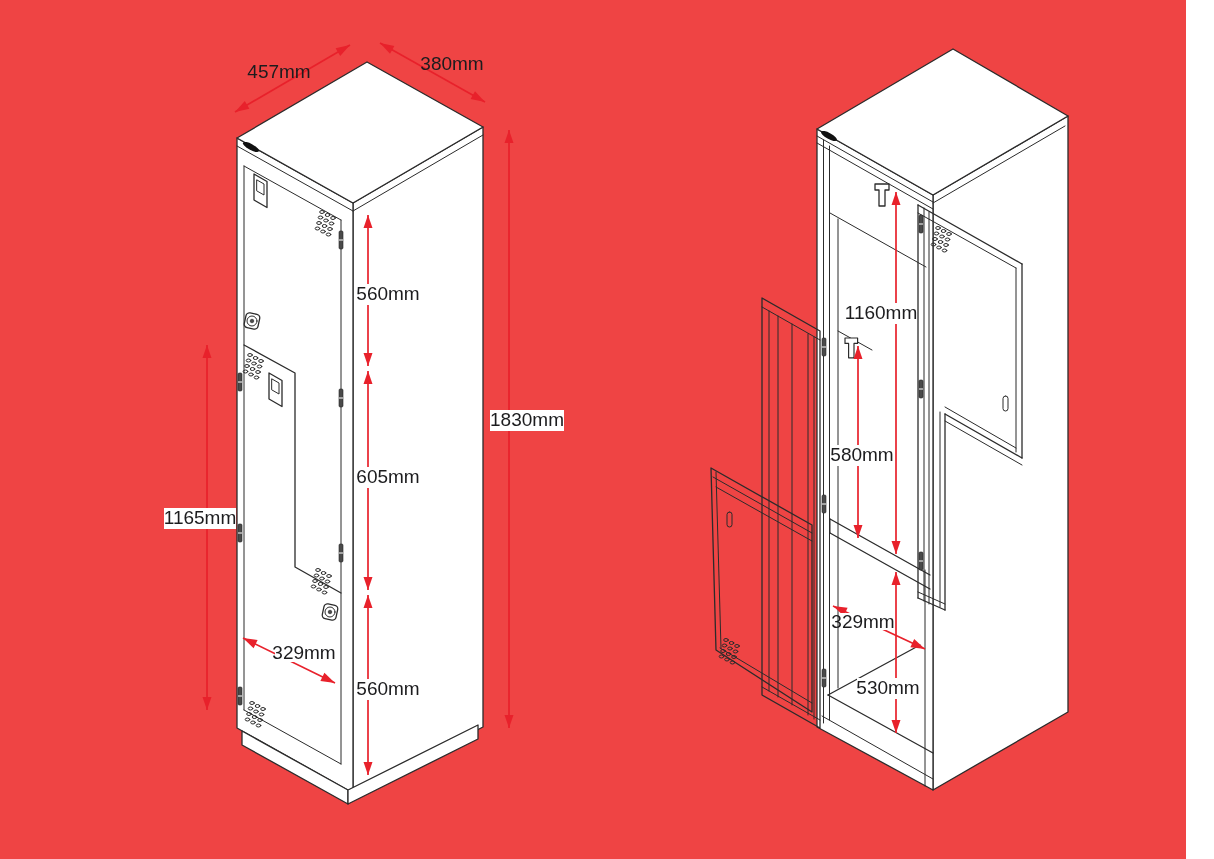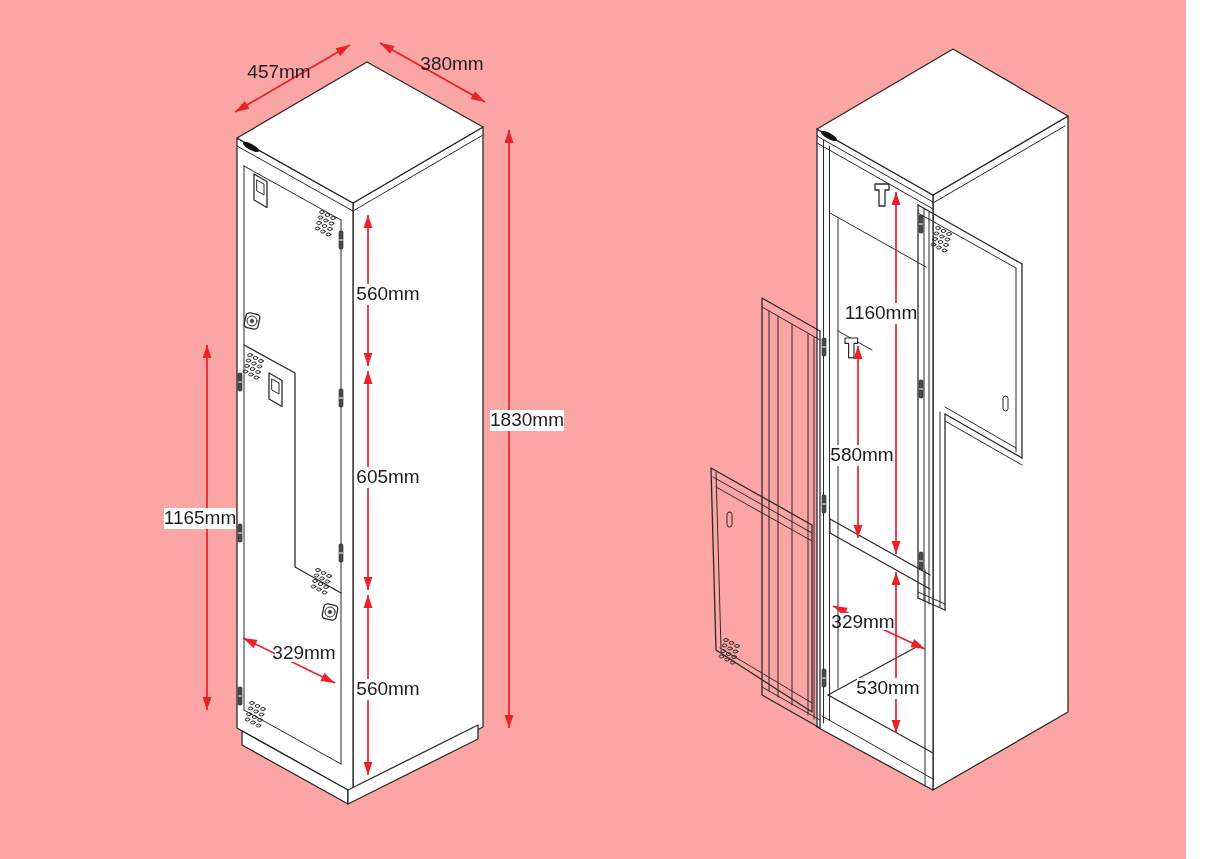--- a/index.html
+++ b/index.html
@@ -1,16 +1,16 @@
 <!DOCTYPE html>
 <html><head>
 <meta charset="utf-8">
 <style>
   html,body{margin:0;padding:0;background:#ffffff;}
-  #stage{position:relative;width:1186px;height:859px;background:#fca5a5;overflow:hidden;
+  #stage{position:relative;width:1186px;height:859px;background:#ef4444;overflow:hidden;
          font-family:"Liberation Sans", sans-serif;}
   svg{display:block;}
   .ln{stroke:#2b2b2b;stroke-width:1.3;fill:none;stroke-linejoin:round;stroke-linecap:round;}
   .lnf{stroke:#2b2b2b;stroke-width:1.3;fill:#ffffff;stroke-linejoin:round;}
   .thin{stroke:#2b2b2b;stroke-width:1;fill:none;stroke-linecap:round;}
   .dk{fill:#4a4a4a;stroke:#222222;stroke-width:.6;}
   .red{stroke:#e8212b;stroke-width:1.7;fill:none;}
   .redf{fill:#e8212b;stroke:none;}
   .dimtxt{font-size:19px;fill:#1c1c1e;}
   .bg{fill:#ffffff;stroke:none;}

